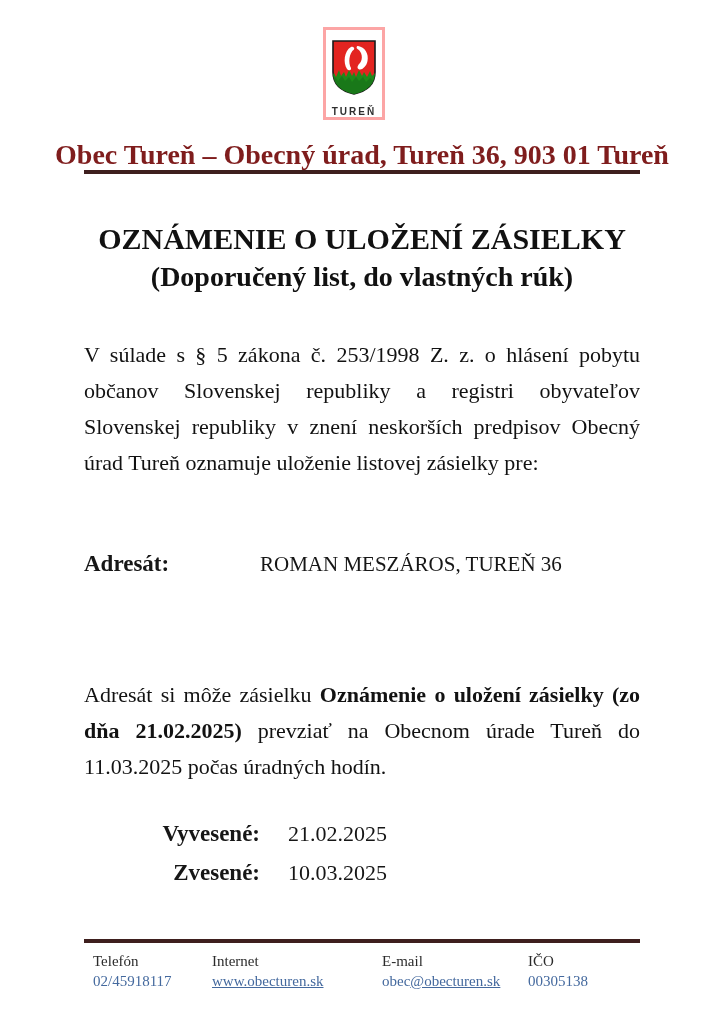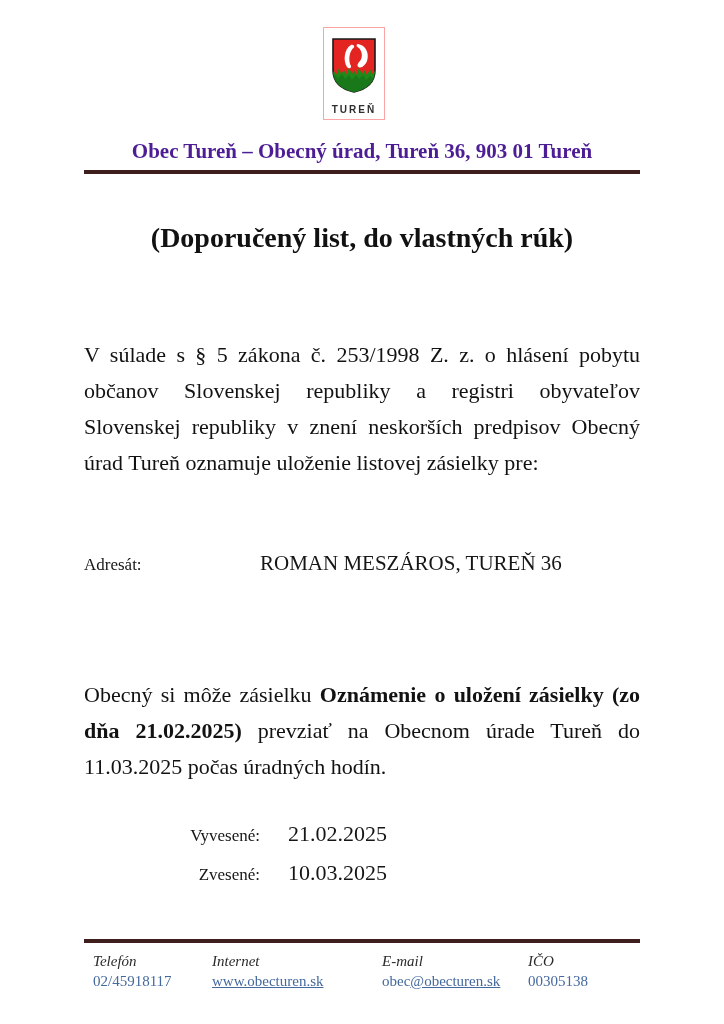--- a/index.html
+++ b/index.html
@@ -13,21 +13,21 @@
     font-family: "Liberation Serif", serif;
     color: #161616;
     overflow: hidden;
   }
 
   
   .logo-box {
     position: absolute;
     left: 323px; top: 27px;
     width: 62px; height: 93px;
-    border: 1px solid #fca5a5;
+    border: 3px solid #fca5a5;
     background: #ffffff;
     display: flex;
     flex-direction: column;
     align-items: center;
     justify-content: flex-start;
     padding-top: 9px;
   }
   .logo-caption {
     margin-top: 6px;
     font-family: "Liberation Sans", sans-serif;
@@ -35,23 +35,23 @@
     font-weight: bold;
     letter-spacing: 2px;
     color: #2f2f2f;
   }
 
   
   .org-line {
     position: absolute;
     left: 0; right: 0; top: 139px;
     text-align: center;
-    font-size: 21px;
+    font-size: 28px;
     font-weight: bold;
-    color: #4c1d95;
+    color: #7f1d1d;
   }
   .rule {
     position: absolute;
     left: 84px; right: 84px;
     height: 3px;
     background: #8a5756;
     border-top: 2px solid #3e1f1e;
     border-bottom: 2px solid #3e1f1e;
   }
   .rule-top { top: 170px; }
@@ -79,40 +79,40 @@
   }
   .para-intro { top: 337px; }
   .para-pickup { top: 677px; }
   .para-pickup b { font-weight: bold; }
 
   
   .kv-block { position: absolute; left: 84px; right: 84px; }
   .kv-addr { top: 545px; }
   .kv-dates { top: 815px; }
   .kv-row { line-height: 37px; white-space: nowrap; }
-  .kv-label { display: inline-block; font-weight: normal; font-size: 17px; vertical-align: baseline; }
+  .kv-label { display: inline-block; font-weight: bold; font-size: 23px; vertical-align: baseline; }
   .kv-addr .kv-label { width: 148px; }
   .kv-dates .kv-label { width: 176px; text-align: right; }
   .kv-value { font-size: 21px; margin-left: 24px; }
   .kv-dates .kv-value { font-size: 22px; }
 
   
   .footer-row {
     position: absolute;
     left: 84px; right: 84px; top: 951px;
     display: flex;
     padding-left: 9px;
     font-size: 15px;
   }
   .f-col { line-height: 20px; }
   .f-col1 { width: 119px; }
   .f-col2 { width: 146px; }
   .f-col3 { width: 170px; }
   .f-col4 { flex: 1; }
-  .f-label { color: #2b2b2b; font-style: italic; }
+  .f-label { color: #2b2b2b; }
   .f-value { color: #44699e; }
   .f-link { color: #44699e; text-decoration: underline; cursor: pointer; }
 </style>
 </head>
 <body>
 
 <div class="page">
 
   <div class="logo-box">
     <span>
@@ -131,33 +131,34 @@
         <path d="M27,7 C34,8 38,15 36.5,22 C35.5,28 30,32 27.5,30 C25.5,28.5 27,26 29,24 C32,20.5 31.5,13 26.5,10 C25,9 25.5,6.8 27,7 Z" fill="#ffffff"></path>
       </svg>
     </span>
     <span class="logo-caption">TUREŇ</span>
   </div>
 
   <div class="org-line">Obec Tureň – Obecný úrad, Tureň 36, 903 01 Tureň</div>
   <div class="rule rule-top"></div>
 
   <div class="doc-title">
+    <span class="t1">OZNÁMENIE O ULOŽENÍ ZÁSIELKY</span>
     <span class="t2">(Doporučený list, do vlastných rúk)</span>
   </div>
 
   <p class="para para-intro">V súlade s § 5 zákona č. 253/1998 Z. z. o hlásení pobytu občanov Slovenskej republiky a registri obyvateľov Slovenskej republiky v znení neskorších predpisov Obecný úrad Tureň oznamuje uloženie listovej zásielky pre:</p>
 
   <div class="kv-block kv-addr">
     <div class="kv-row">
       <span class="kv-label">Adresát:</span>
       <span class="kv-value">ROMAN MESZÁROS, TUREŇ 36</span>
     </div>
   </div>
 
-  <p class="para para-pickup"><span>Obecný si môže zásielku </span><b>Oznámenie o uložení zásielky (zo dňa 21.02.2025)</b><span> prevziať na Obecnom úrade Tureň do 11.03.2025 počas úradných hodín.</span></p>
+  <p class="para para-pickup"><span>Adresát si môže zásielku </span><b>Oznámenie o uložení zásielky (zo dňa 21.02.2025)</b><span> prevziať na Obecnom úrade Tureň do 11.03.2025 počas úradných hodín.</span></p>
 
   <div class="kv-block kv-dates">
     <div class="kv-row">
       <span class="kv-label">Vyvesené:</span>
       <span class="kv-value">21.02.2025</span>
     </div>
     <div class="kv-row">
       <span class="kv-label">Zvesené:</span>
       <span class="kv-value">10.03.2025</span>
     </div>

